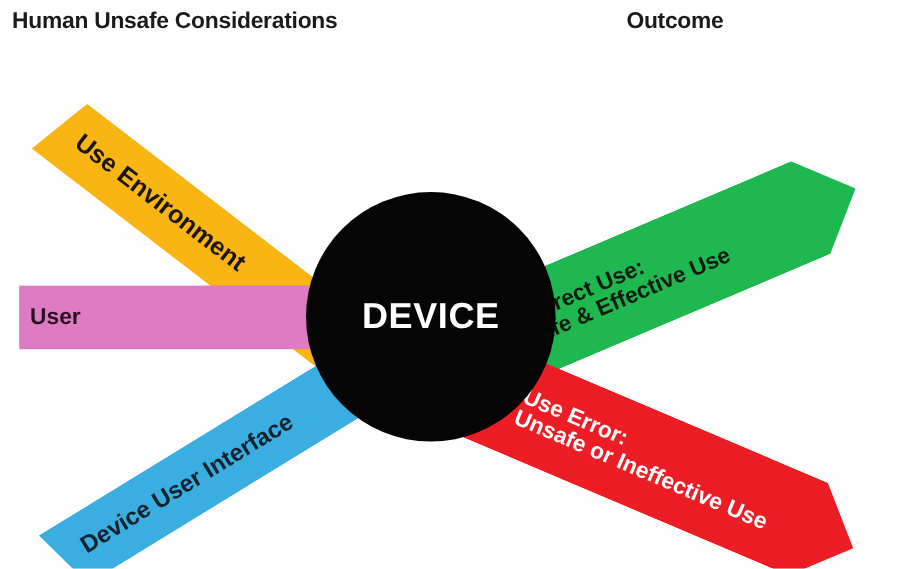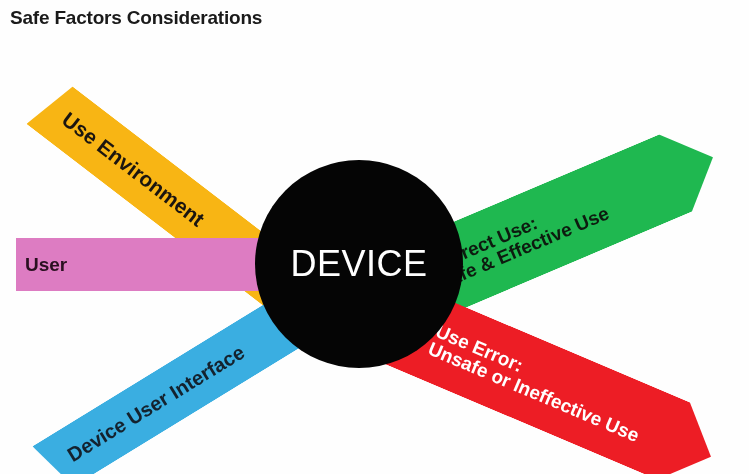--- a/index.html
+++ b/index.html
@@ -132,33 +132,34 @@
     border-radius: 50%;
     background: #050505;
     display: flex;
     flex-direction: column;
     align-items: center;
     justify-content: center;
     z-index: 10;
   }
   #device-use-hub .hub-line {
     color: #ffffff;
-    font-weight: normal;
-    font-size: 36px;
+    font-weight: bold;
+    font-size: 30px;
     letter-spacing: 0.5px;
     line-height: 1.35;
   }
 </style>
 </head>
 <body>
 
 <div id="canvas">
 
-  <div class="col-header" id="header-human-factors">Safe Factors Considerations</div>
+  <div class="col-header" id="header-human-factors">Human Unsafe Considerations</div>
 
+  <div class="col-header" id="header-outcome">Outcome</div>
 
   <div class="band" id="band-use-environment">
     <span class="band-label">Use Environment</span>
   </div>
 
   <div class="band" id="band-user">
     <span class="band-label">User</span>
   </div>
 
   <div class="band" id="band-device-user-interface">

